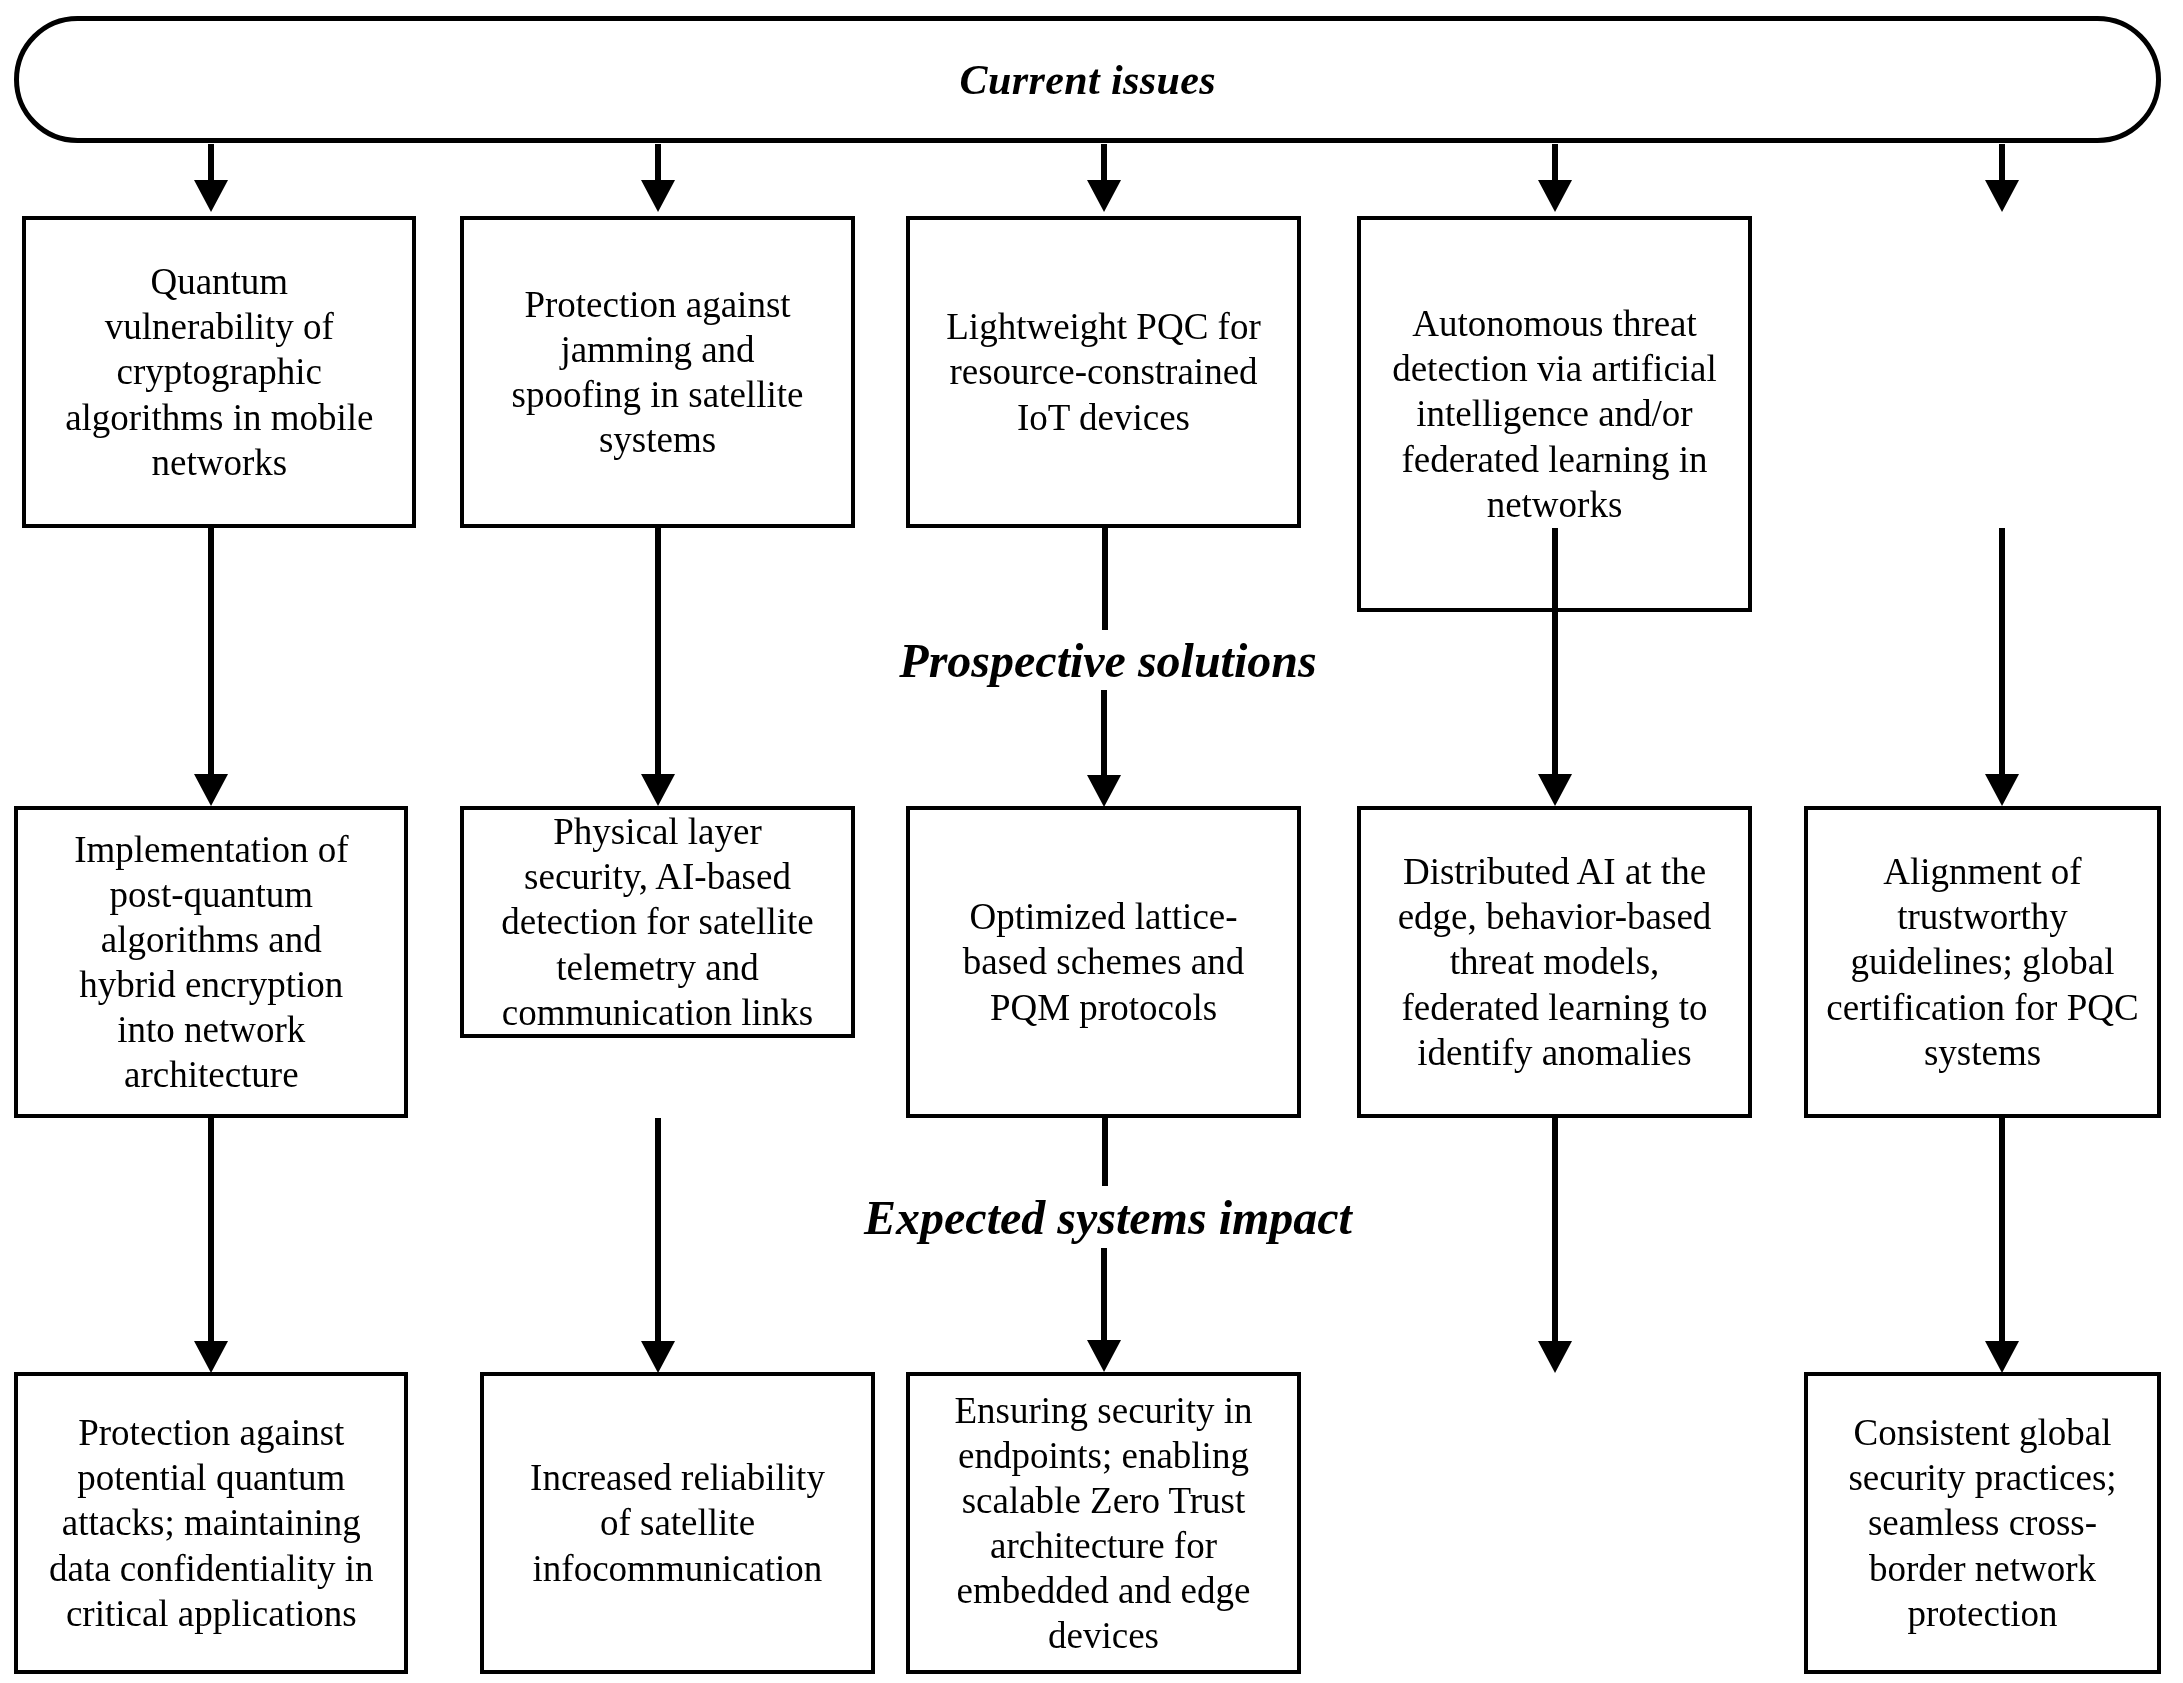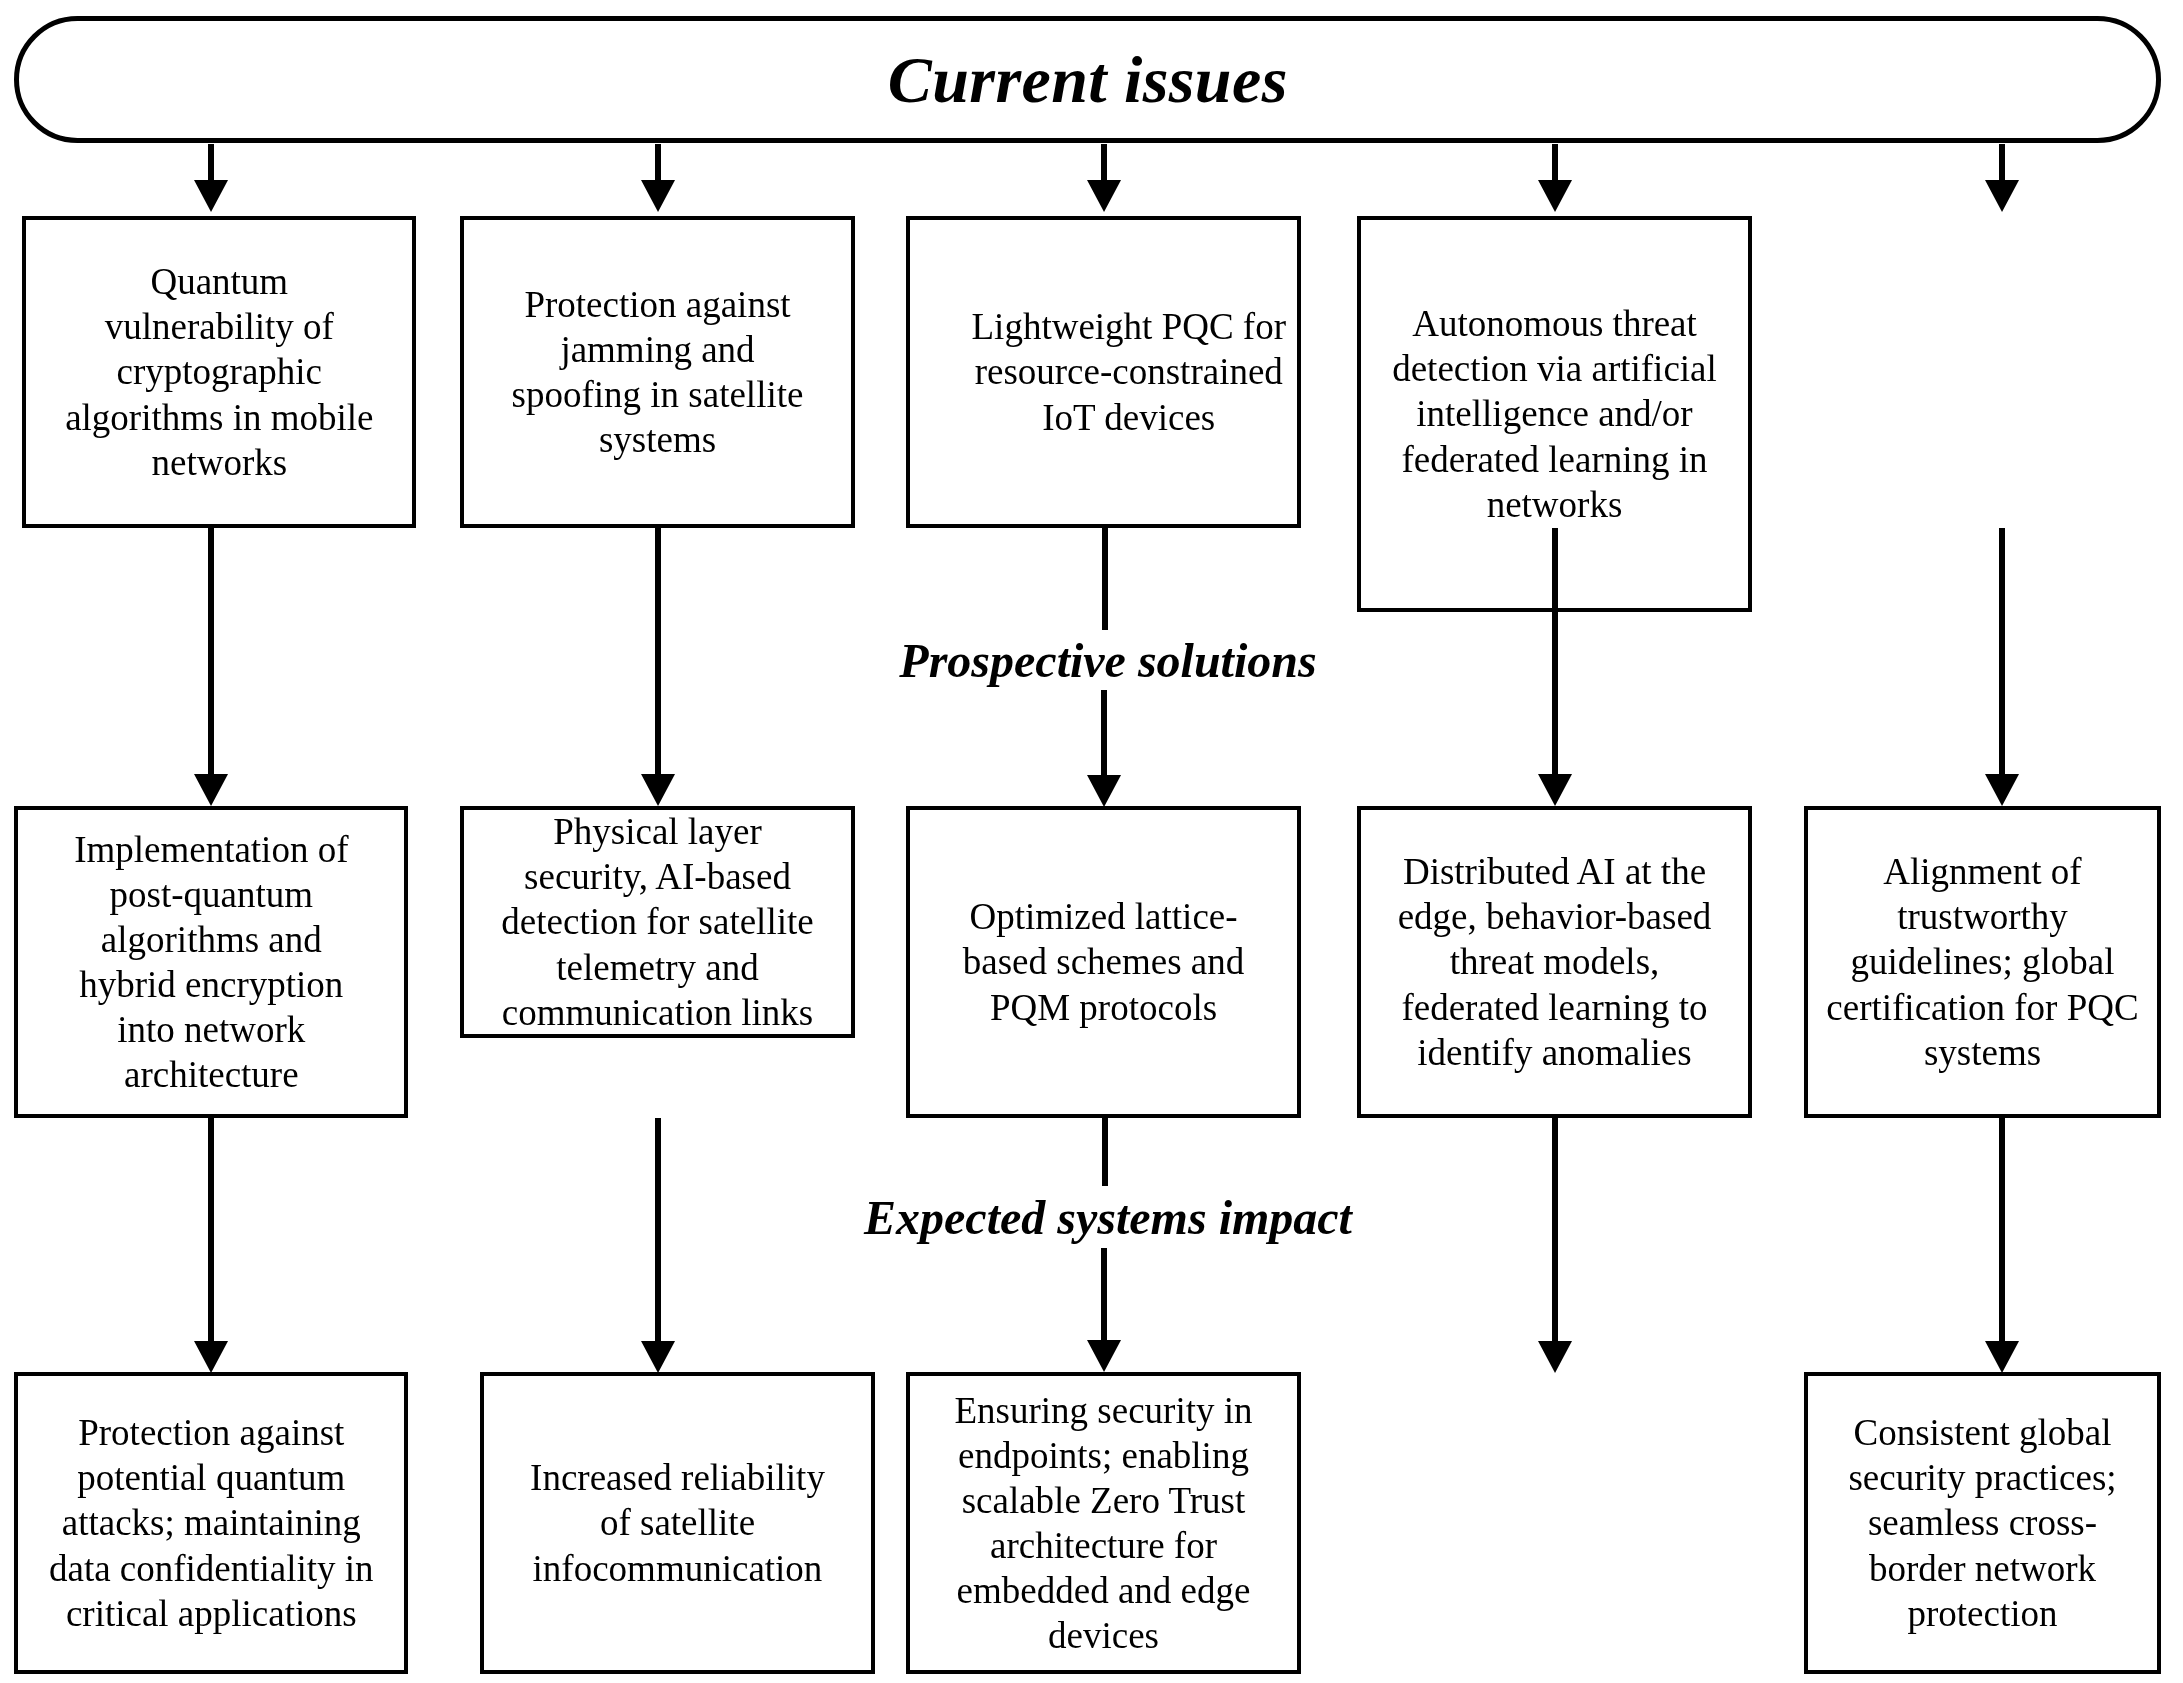--- a/index.html
+++ b/index.html
@@ -28,21 +28,21 @@
     border-radius: 64px / 64px;
     box-sizing: border-box;
     display: flex;
     align-items: center;
     justify-content: center;
     background: #ffffff;
   }
   .banner-label {
     font-style: italic;
     font-weight: bold;
-    font-size: 66px;
+    font-size: 42px;
     letter-spacing: 0.4px;
     line-height: 1;
   }
 
   
   .stage-label {
     position: absolute;
     font-style: italic;
     font-weight: bold;
     font-size: 48px;
@@ -139,21 +139,21 @@
 cryptographic
 algorithms in mobile
 networks</span>
   </div>
   <div class="node-box" style="left:460px; top:216px; width:395px; height:312px;">
     <span class="node-text">Protection against
 jamming and
 spoofing in satellite
 systems</span>
   </div>
-  <div class="node-box" style="left:906px; top:216px; width:395px; height:312px;justify-content:flex-end;">
+  <div class="node-box" style="left:906px; top:216px; width:395px; height:312px;">
     <span class="node-text">Lightweight PQC for
 resource-constrained
 IoT devices</span>
   </div>
   <div class="node-box" style="left:1357px; top:216px; width:395px; height:396px;">
     <span class="node-text">Autonomous threat
 detection via artificial
 intelligence and/or
 federated learning in
 networks</span>

